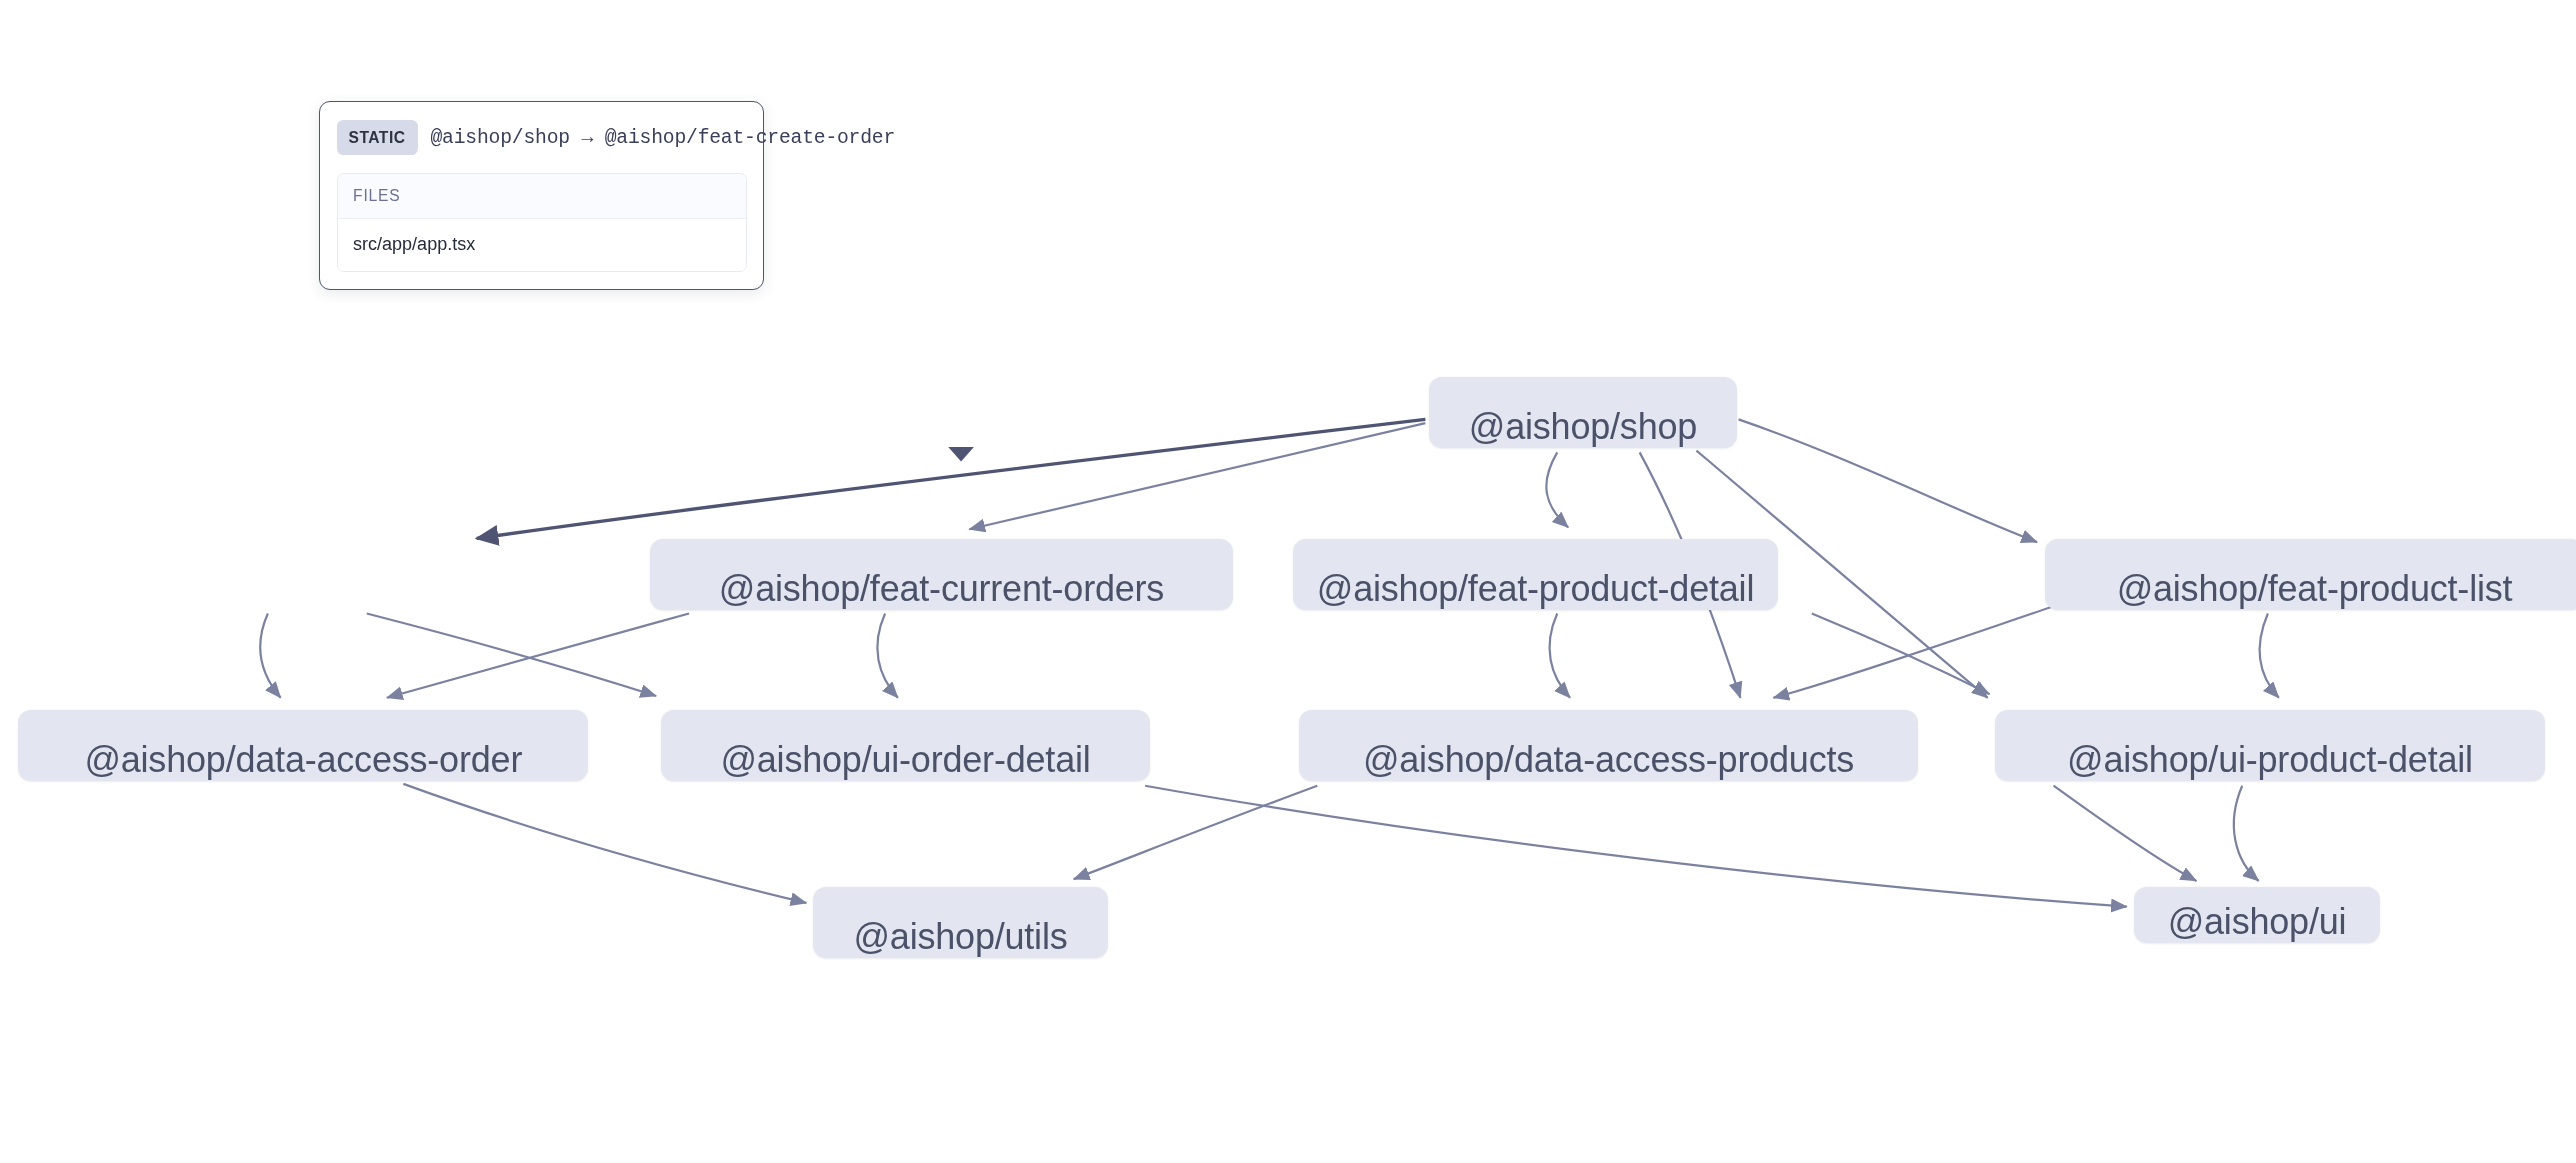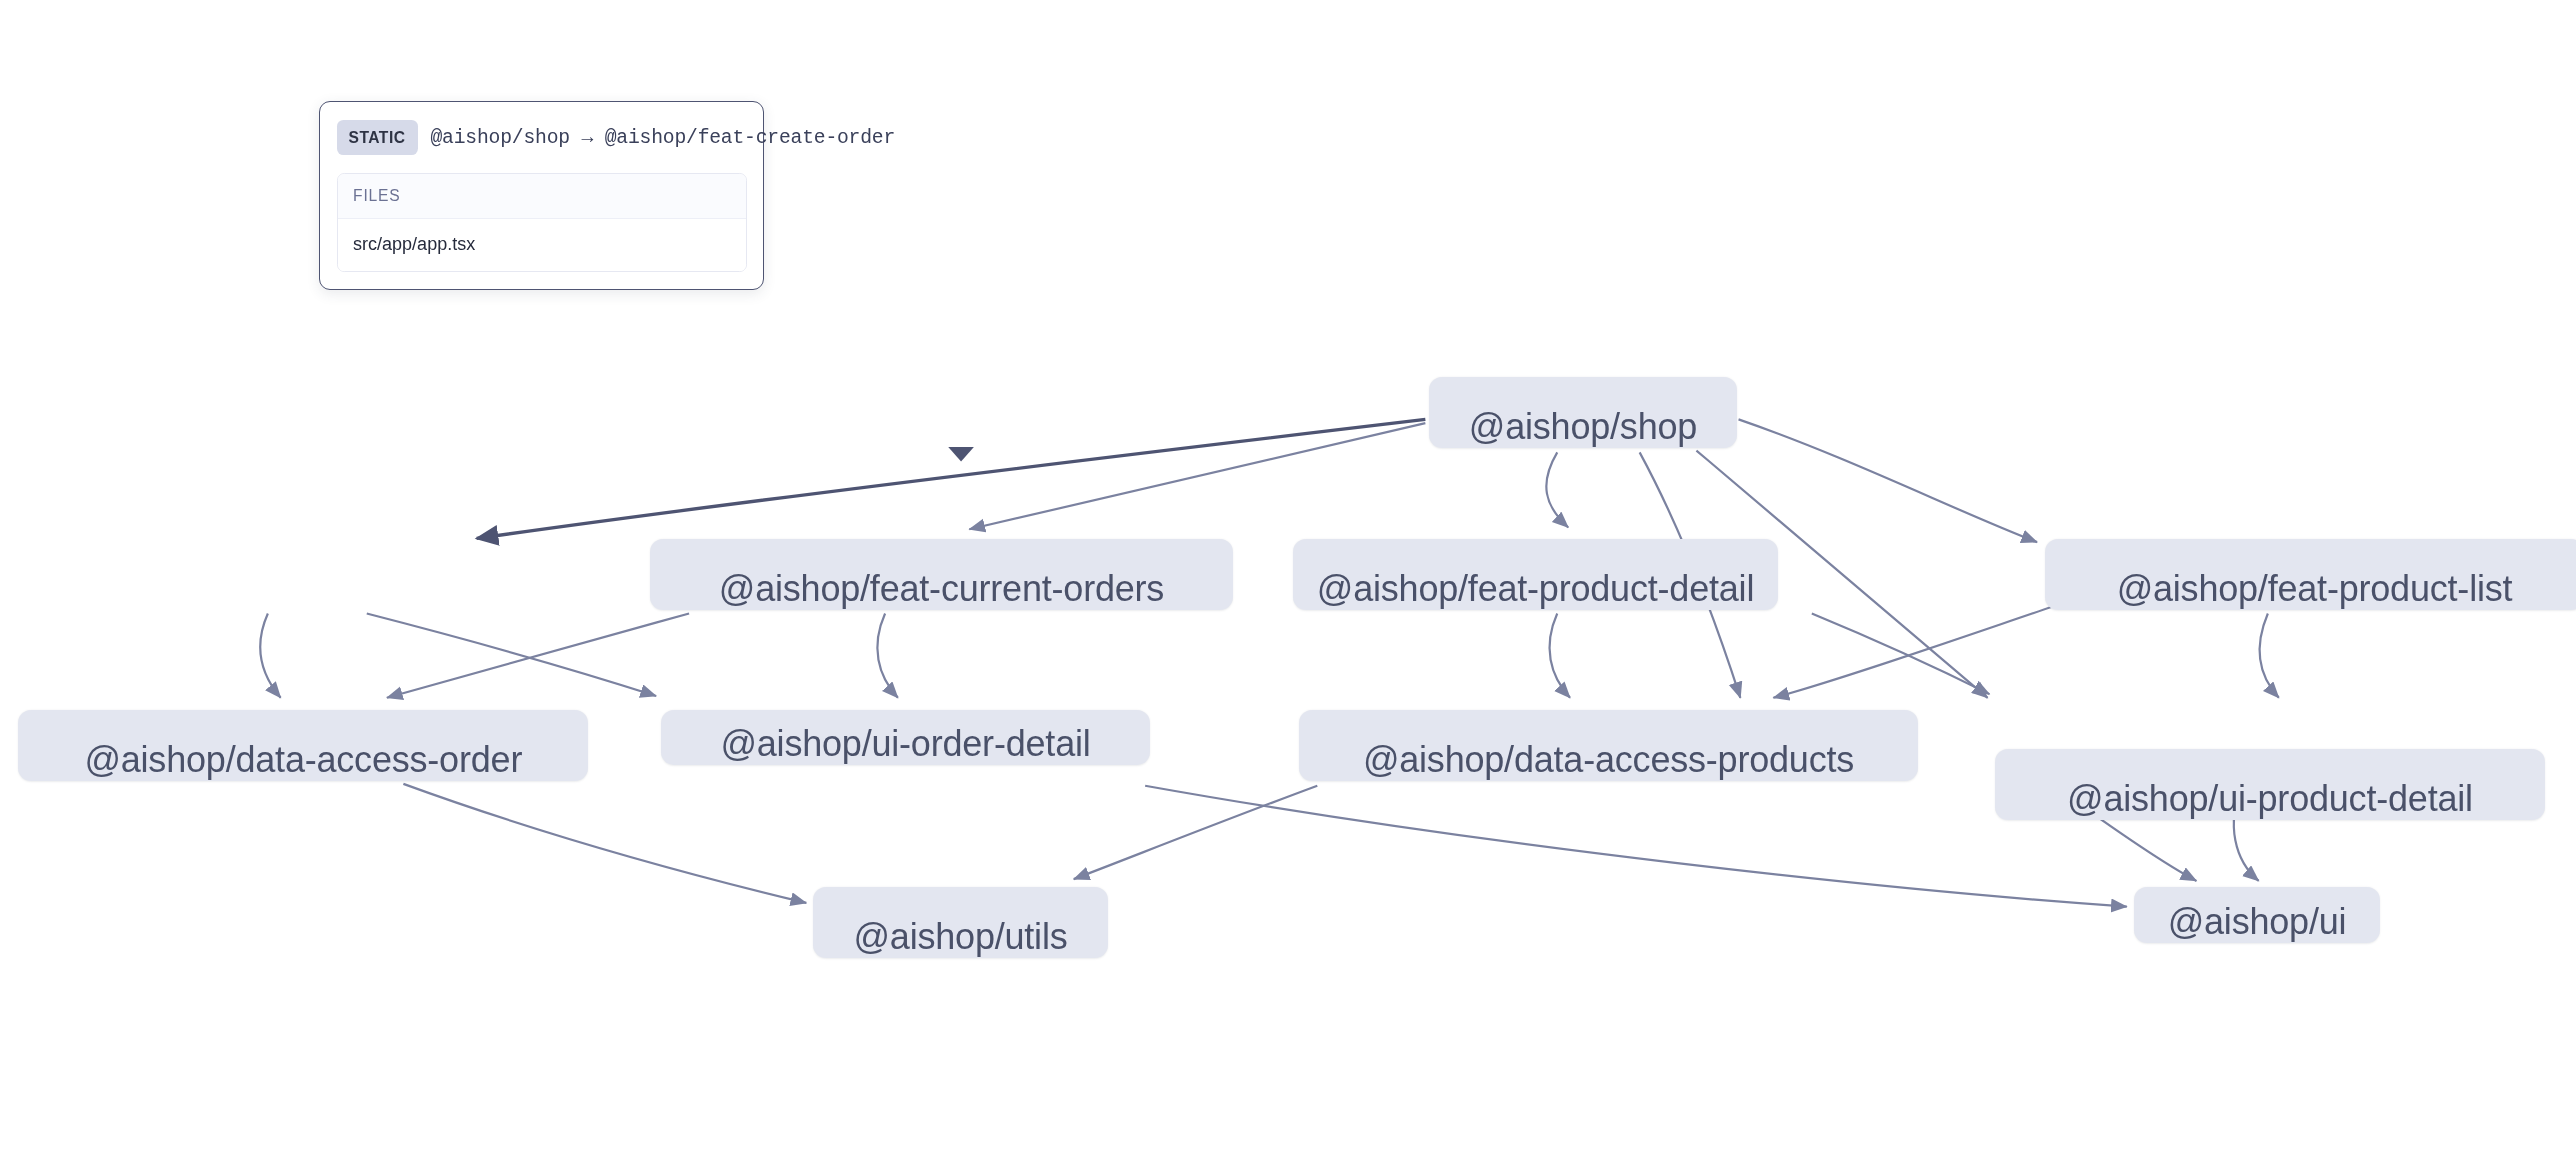--- a/index.html
+++ b/index.html
@@ -191,29 +191,29 @@
   </div>
 
   <div class="node" style="left:2045px; top:539px; width:539px; height:71px;">
     <span>@aishop/feat-product-list</span>
   </div>
 
   <div class="node" style="left:18.3px; top:710px; width:570px; height:71px;">
     <span>@aishop/data-access-order</span>
   </div>
 
-  <div class="node" style="left:661px; top:710px; width:489px; height:55px;">
+  <div class="node" style="left:661px; top:710px; width:489px; height:71px;">
     <span>@aishop/ui-order-detail</span>
   </div>
 
   <div class="node" style="left:1299px; top:710px; width:619px; height:71px;">
     <span>@aishop/data-access-products</span>
   </div>
 
-  <div class="node" style="left:1995px; top:710px; width:550px; height:71px;margin-top:39px;">
+  <div class="node" style="left:1995px; top:710px; width:550px; height:71px;">
     <span>@aishop/ui-product-detail</span>
   </div>
 
   <div class="node" style="left:813px; top:887px; width:295px; height:71px;">
     <span>@aishop/utils</span>
   </div>
 
   <div class="node" style="left:2134px; top:887px; width:246px; height:56px;">
     <span>@aishop/ui</span>
   </div>

